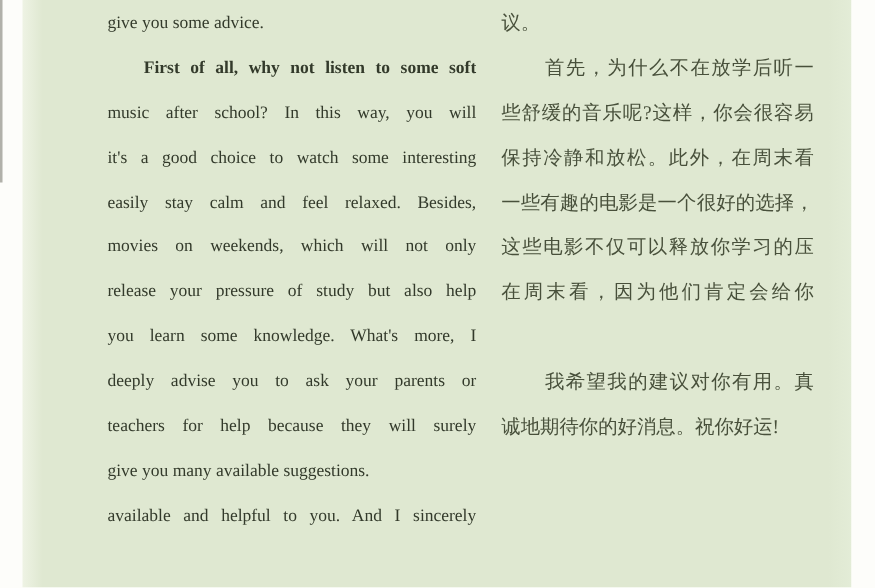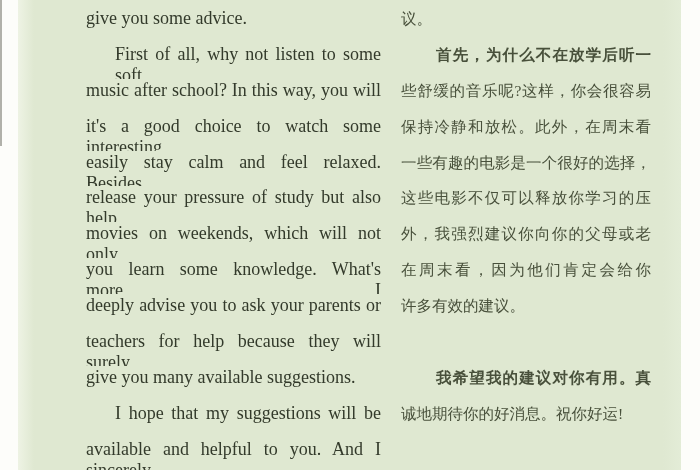--- a/index.html
+++ b/index.html
@@ -47,59 +47,56 @@
     padding-top: 1px;
     overflow: hidden;
     white-space: normal;
     text-align: left;
   }
   .line.fill {
     text-align: justify;
     text-align-last: justify;
   }
   .line.en {
-    font-size: 18px;
+    font-size: 14px;
     color: var(--en-text, #333a2b);
   }
   .line.zh {
     font-size: 15.5px;
     color: var(--zh-text, #48503b);
   }
-  .line.en.indent { padding-left: 29px; }
-  .line.zh.indent { padding-left: 35px; font-weight: bold; }
+  .line.en.indent { padding-left: 29px; font-weight: bold; }
+  .line.zh.indent { padding-left: 35px; }
 </style>
 </head>
 <body>
 
 <div class="stage">
   <div class="page">
     <div class="col col-left">
         <div class="line en">give you some advice.</div>
         <div class="line en indent fill">First of all, why not listen to some soft</div>
         <div class="line en fill">music after school? In this way, you will</div>
         <div class="line en fill">it's a good choice to watch some interesting</div>
         <div class="line en fill">easily stay calm and feel relaxed. Besides,</div>
+        <div class="line en fill">movies on weekends, which will not only</div>
         <div class="line en fill">release your pressure of study but also help</div>
-        <div class="line en fill">movies on weekends, which will not only</div>
         <div class="line en fill">you learn some knowledge. What's more, I</div>
         <div class="line en fill">deeply advise you to ask your parents or</div>
         <div class="line en fill">teachers for help because they will surely</div>
         <div class="line en">give you many available suggestions.</div>
-        <div class="line en indent fill">I hope that my suggestions will be</div>
         <div class="line en fill">available and helpful to you. And I sincerely</div>
       </div>
     <div class="col col-right">
         <div class="line zh">议。</div>
         <div class="line zh indent fill">首先，为什么不在放学后听一</div>
         <div class="line zh fill">些舒缓的音乐呢?这样，你会很容易</div>
         <div class="line zh fill">保持冷静和放松。此外，在周末看</div>
         <div class="line zh fill">一些有趣的电影是一个很好的选择，</div>
         <div class="line zh fill">这些电影不仅可以释放你学习的压</div>
-        <div class="line zh fill">外，我强烈建议你向你的父母或老</div>
         <div class="line zh fill">在周末看，因为他们肯定会给你</div>
-        <div class="line zh">许多有效的建议。</div>
         <div class="line zh"></div>
         <div class="line zh indent fill">我希望我的建议对你有用。真</div>
         <div class="line zh">诚地期待你的好消息。祝你好运!</div>
       </div>
   </div>
   <div class="edge-artifact"></div>
 </div>
 
 </body></html>

